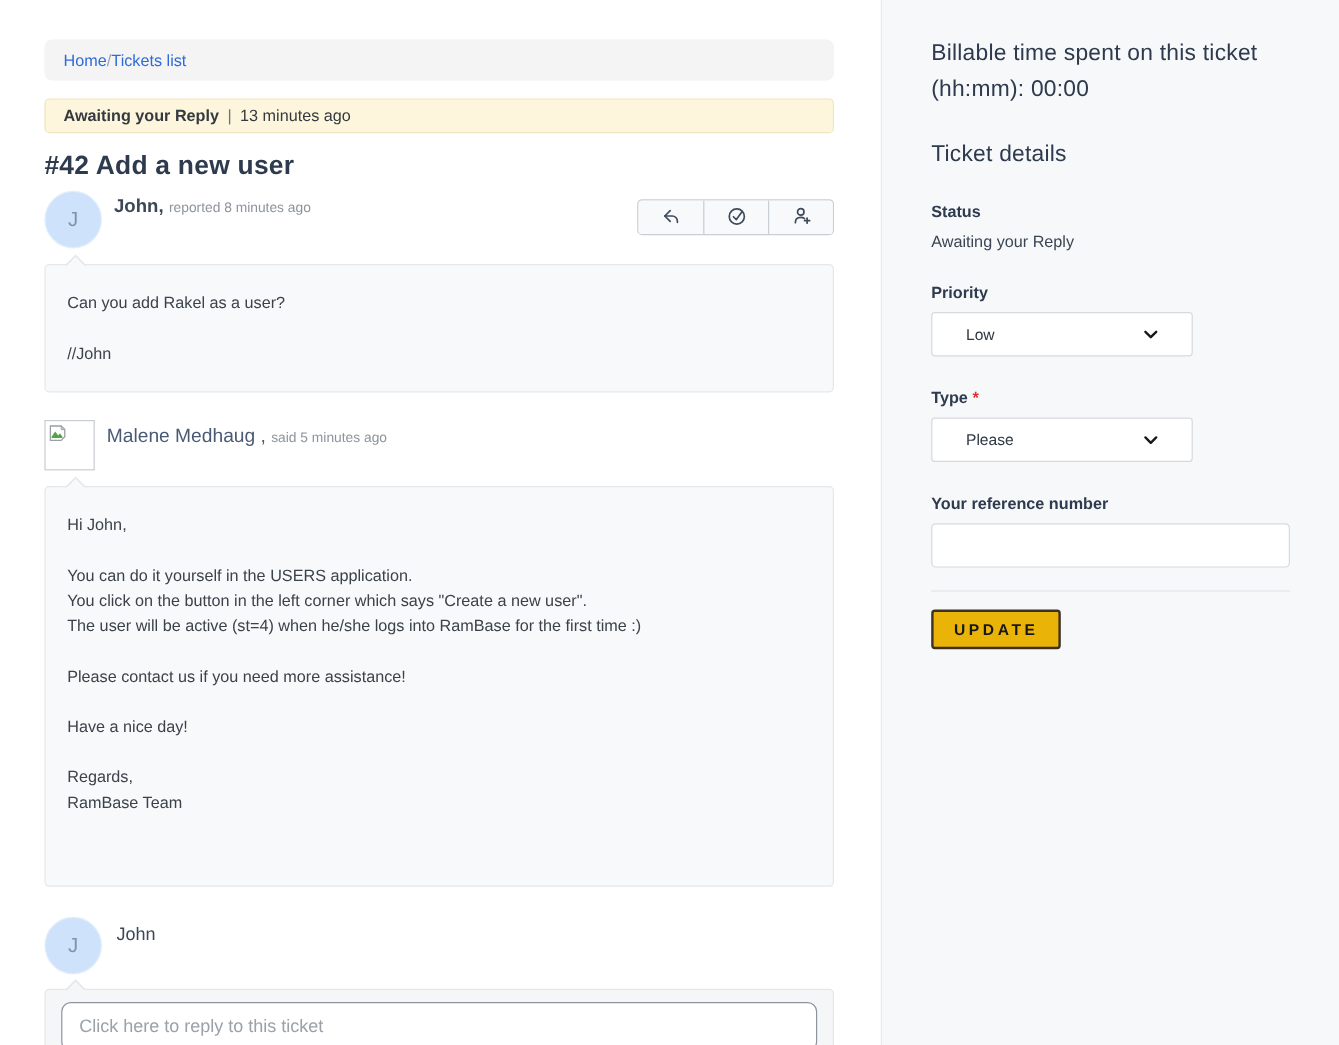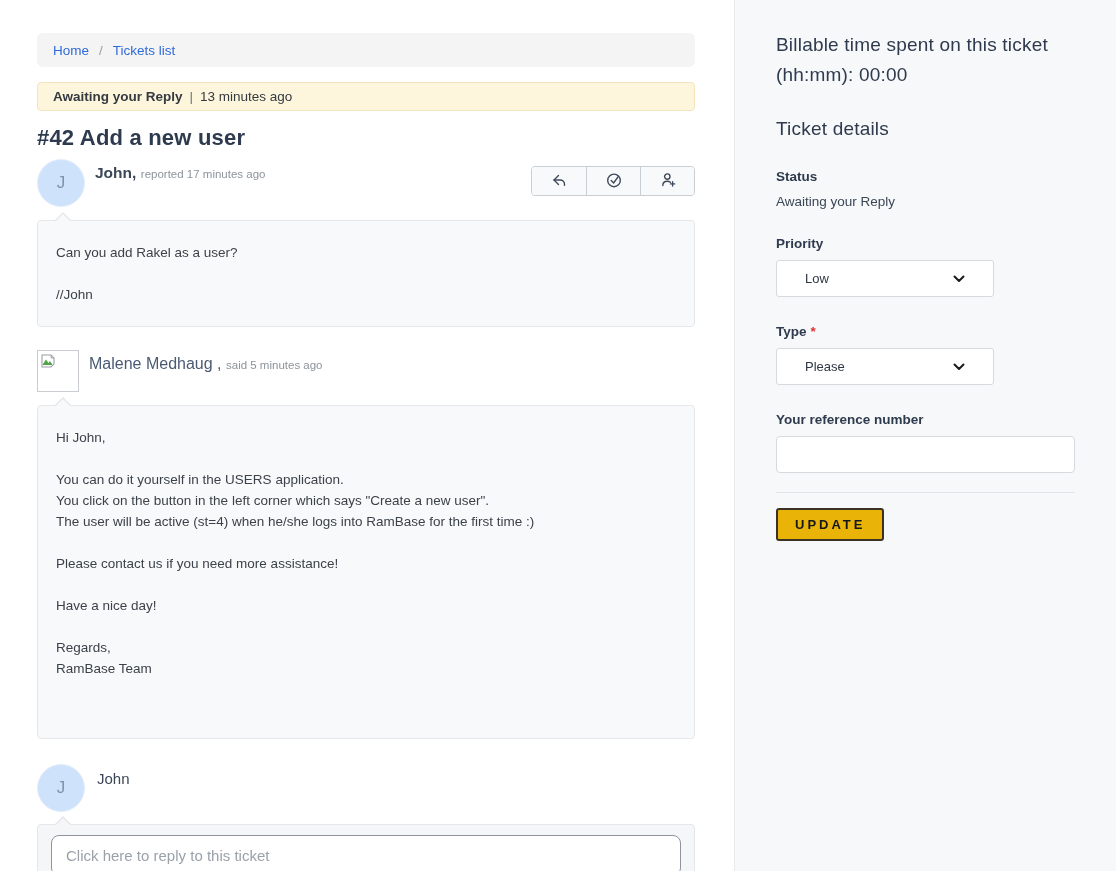--- a/index.html
+++ b/index.html
@@ -18,21 +18,21 @@
   .sidebar {
     width:382px; height:871px;
     background:#f7f8fa;
     border-left:1px solid #e8eaed;
     padding:30px 41px 0 41px;
   }
 
   
   .breadcrumb-bar {
     height:34px; background:#f4f4f5; border-radius:6px;
-    display:flex; align-items:center; padding:0 16px; gap:10px;
+    display:flex; align-items:center; padding:0 16px; 
     font-size:13.5px;
   }
   .crumb-link { color:#2f6bd8; text-decoration:none; cursor:pointer; }
   .crumb-sep { color:#9aa0a6; }
 
   
   .alert-banner {
     margin-top:15px; background:#fdf6dc; border:1px solid #f1e4bf;
     border-radius:4px; padding:6px 15px; font-size:13.5px; color:#343a40;
     display:flex; align-items:center; gap:7px;
@@ -157,21 +157,21 @@
     <span>13 minutes ago</span>
   </div>
 
   <h1 class="ticket-title">#42 Add a new user</h1>
 
   <section class="comment">
     <div class="comment-head">
       <div class="avatar-circle">J</div>
       <div class="author-line">
         <span class="author-name">John,</span>
-        <span class="author-meta">reported 17 minutes ago</span>
+        <span class="author-meta">reported 8 minutes ago</span>
       </div>
       <div class="toolbar">
         <button class="tool-btn">
           <span>
             <svg width="18" height="18" viewBox="0 0 18 18">
                 <polyline points="8.5,13.5 4,9 8.5,4.5"></polyline>
                 <path d="M4 9h6.2a4.3 4.3 0 0 1 4.3 4.3v1"></path>
               </svg>
           </span>
         </button>

